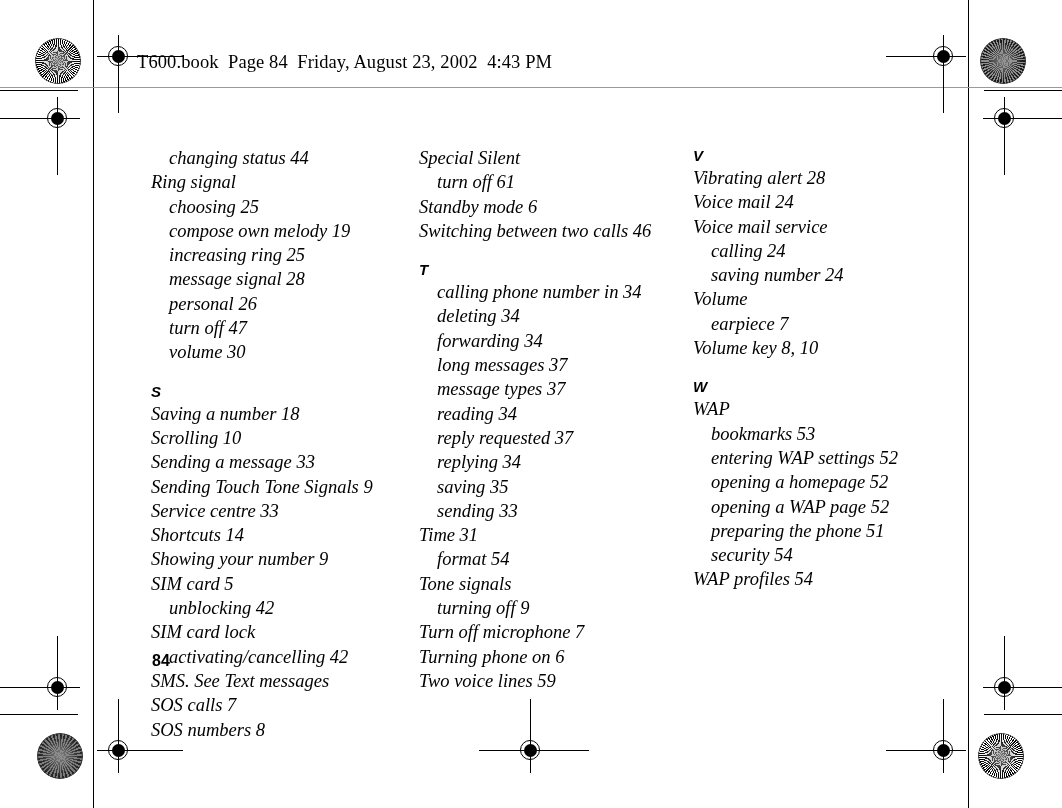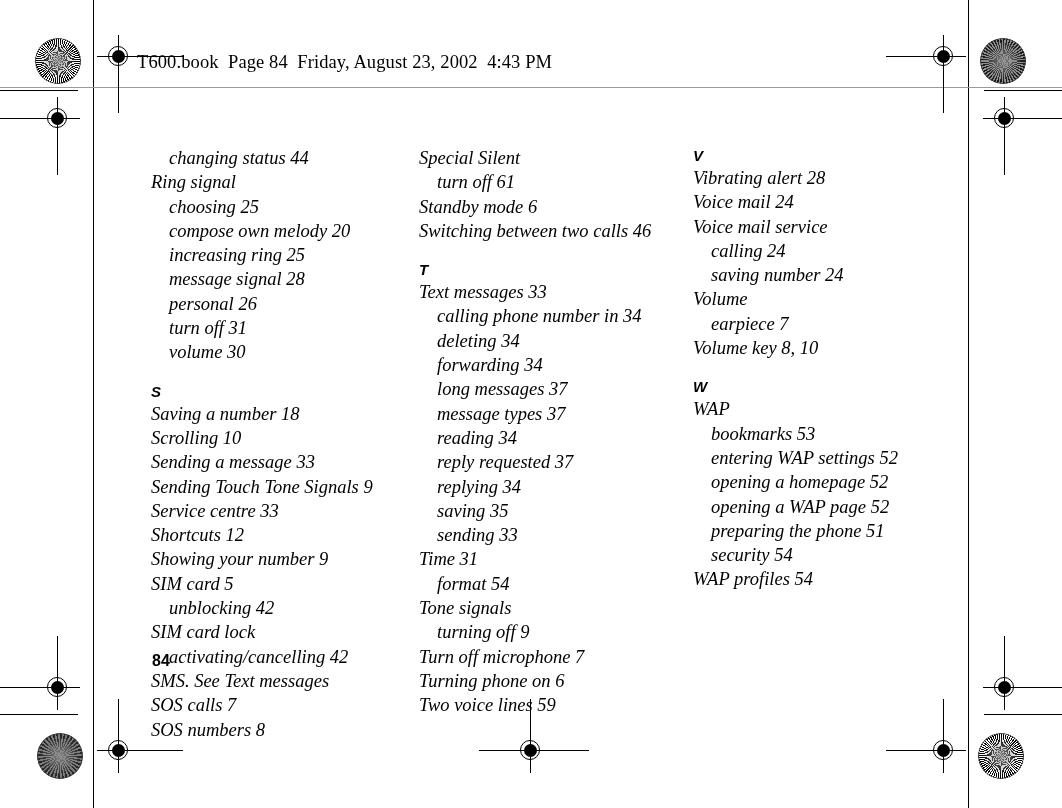--- a/index.html
+++ b/index.html
@@ -281,49 +281,48 @@
       <div class="dot"></div>
   </div>
 
   <div class="file-header">T600.book  Page 84  Friday, August 23, 2002  4:43 PM</div>
 
   <div class="index-cols">
     <div class="col col-1">
         <div class="entry sub">changing status 44</div>
         <div class="entry">Ring signal</div>
         <div class="entry sub">choosing 25</div>
-        <div class="entry sub">compose own melody 20</div>
+        <div class="entry sub">compose own melody 19</div>
         <div class="entry sub">increasing ring 25</div>
         <div class="entry sub">message signal 28</div>
         <div class="entry sub">personal 26</div>
-        <div class="entry sub">turn off 31</div>
+        <div class="entry sub">turn off 47</div>
         <div class="entry sub">volume 30</div>
         <div class="sec-letter">S</div>
         <div class="entry">Saving a number 18</div>
         <div class="entry">Scrolling 10</div>
         <div class="entry">Sending a message 33</div>
         <div class="entry">Sending Touch Tone Signals 9</div>
         <div class="entry">Service centre 33</div>
-        <div class="entry">Shortcuts 12</div>
+        <div class="entry">Shortcuts 14</div>
         <div class="entry">Showing your number 9</div>
         <div class="entry">SIM card 5</div>
         <div class="entry sub">unblocking 42</div>
         <div class="entry">SIM card lock</div>
         <div class="entry sub">activating/cancelling 42</div>
         <div class="entry">SMS. See Text messages</div>
         <div class="entry">SOS calls 7</div>
         <div class="entry">SOS numbers 8</div>
       </div>
     <div class="col col-2">
         <div class="entry">Special Silent</div>
         <div class="entry sub">turn off 61</div>
         <div class="entry">Standby mode 6</div>
         <div class="entry">Switching between two calls 46</div>
         <div class="sec-letter">T</div>
-        <div class="entry">Text messages 33</div>
         <div class="entry sub">calling phone number in 34</div>
         <div class="entry sub">deleting 34</div>
         <div class="entry sub">forwarding 34</div>
         <div class="entry sub">long messages 37</div>
         <div class="entry sub">message types 37</div>
         <div class="entry sub">reading 34</div>
         <div class="entry sub">reply requested 37</div>
         <div class="entry sub">replying 34</div>
         <div class="entry sub">saving 35</div>
         <div class="entry sub">sending 33</div>

